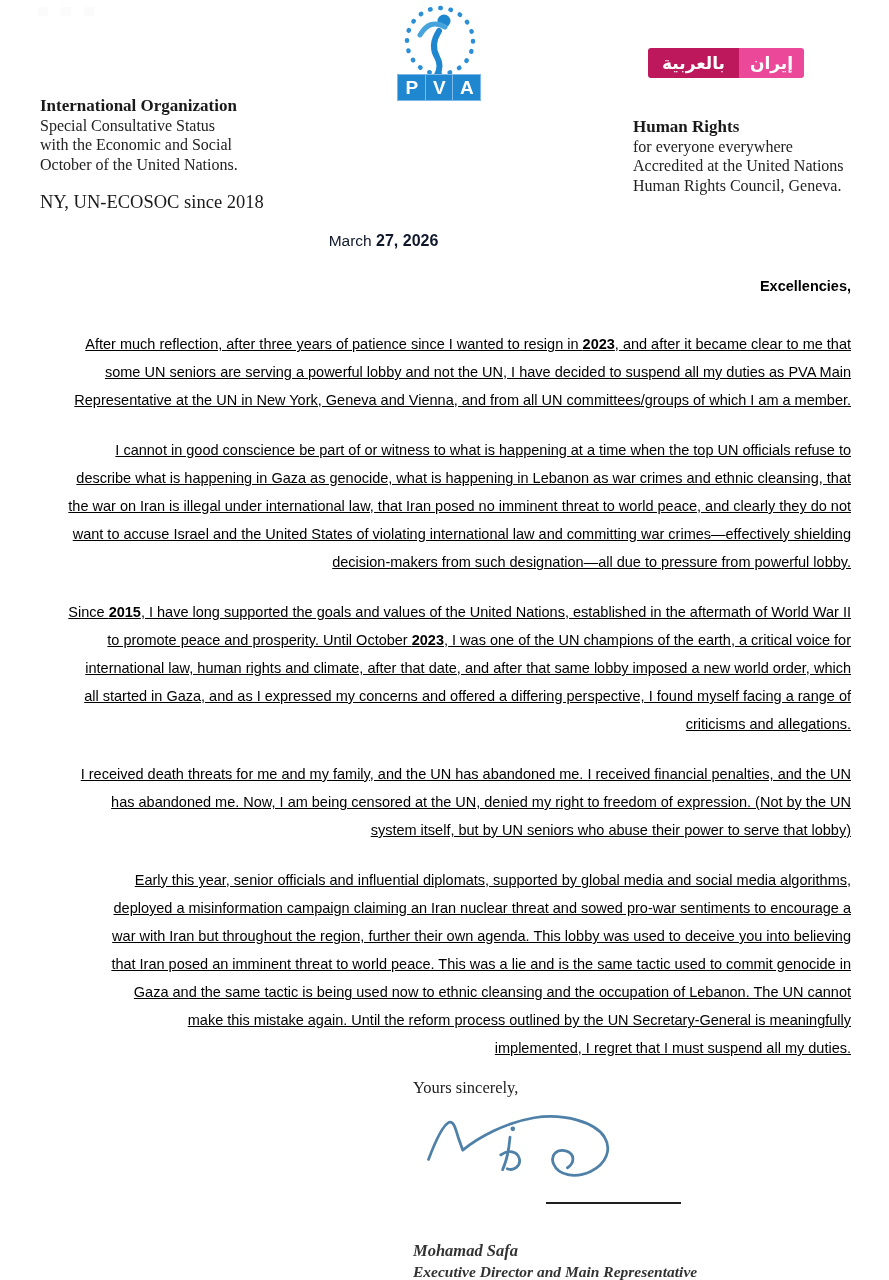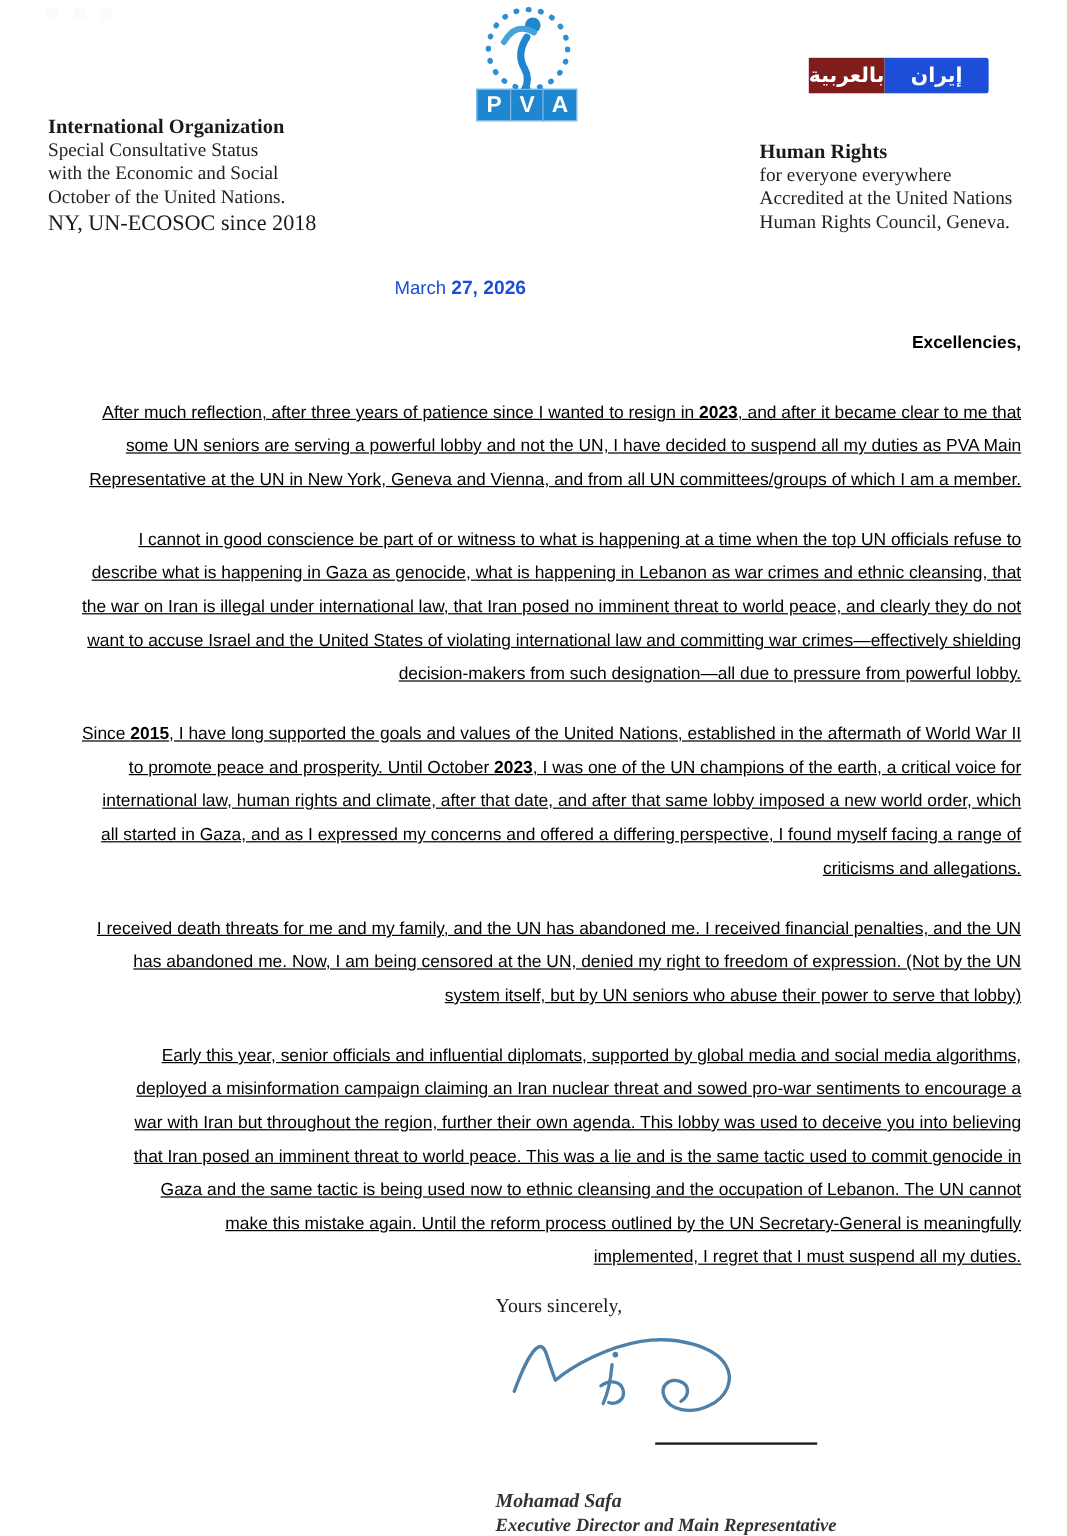--- a/index.html
+++ b/index.html
@@ -17,32 +17,32 @@
               display:flex; flex-direction:column; align-items:center; }
   .pva-letters { display:flex; margin-top:-8px; }
   .pva-letter { width:27px; height:25px; background:#1f86d0; color:#fff;
                 font-weight:bold; font-size:19px; display:flex; align-items:center;
                 justify-content:center; border:1.5px solid #7db9e8; margin-left:-1.5px; }
 
   
   .arabic-logo { position:absolute; left:648px; top:48px; height:30px; display:flex;
                  border-radius:3px; overflow:hidden; font-weight:bold; font-size:17px;
                  color:#fff; font-family:"DejaVu Sans", sans-serif; }
-  .arabic-red   { background:#7f1d1d; display:flex; align-items:center; padding:0 0;margin-left:26px; }
-  .arabic-green { background:#1d4ed8; display:flex; align-items:center; padding:0 22px; }
+  .arabic-red   { background:#be185d; display:flex; align-items:center; padding:0 14px; }
+  .arabic-green { background:#ec4899; display:flex; align-items:center; padding:0 11px; }
 
   
   .lh { font-family:"Liberation Serif", serif; color:#222; font-size:16px; line-height:19.5px; }
   .lh-left  { position:absolute; left:40px;  top:96px; }
   .lh-right { position:absolute; left:633px; top:117px; }
   .lh .first { font-weight:bold; font-size:17px; color:#1a1a1a; }
-  .lh .last  { font-size:18.5px; margin-top:4px; color:#1a1a1a;text-align:right; }
+  .lh .last  { font-size:18.5px; margin-top:19px; color:#1a1a1a;text-align:right; }
 
   .date-line { position:absolute; left:0; top:232px; width:767px; text-align:center;
-               font-size:15.5px; color:#1d4ed8; }
+               font-size:15.5px; color:#0f172a; }
   .date-line b { font-size:16px; }
 
   
   .letter-body { position:absolute; left:25px; top:272px; width:826px;
                  font-size:14.5px; line-height:28px; color:#000000;text-align:right; }
   .letter-body .salutation { font-weight:bold; margin:0 0 30px 0; white-space:nowrap; }
   .letter-body p { margin:0 0 22px 0; white-space:nowrap;text-decoration:underline; }
   .letter-body b { font-weight:bold; }
 
   

